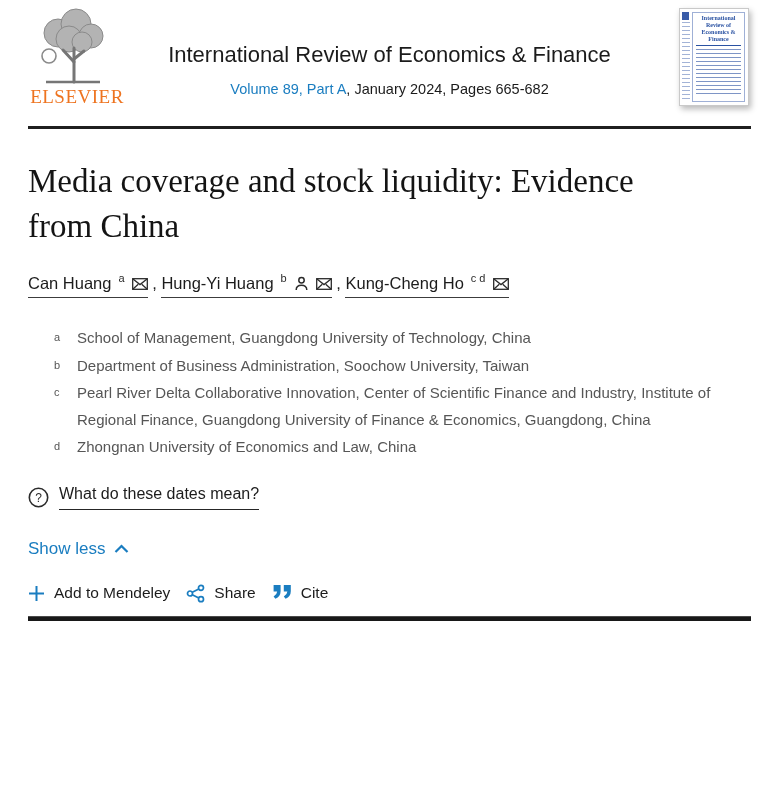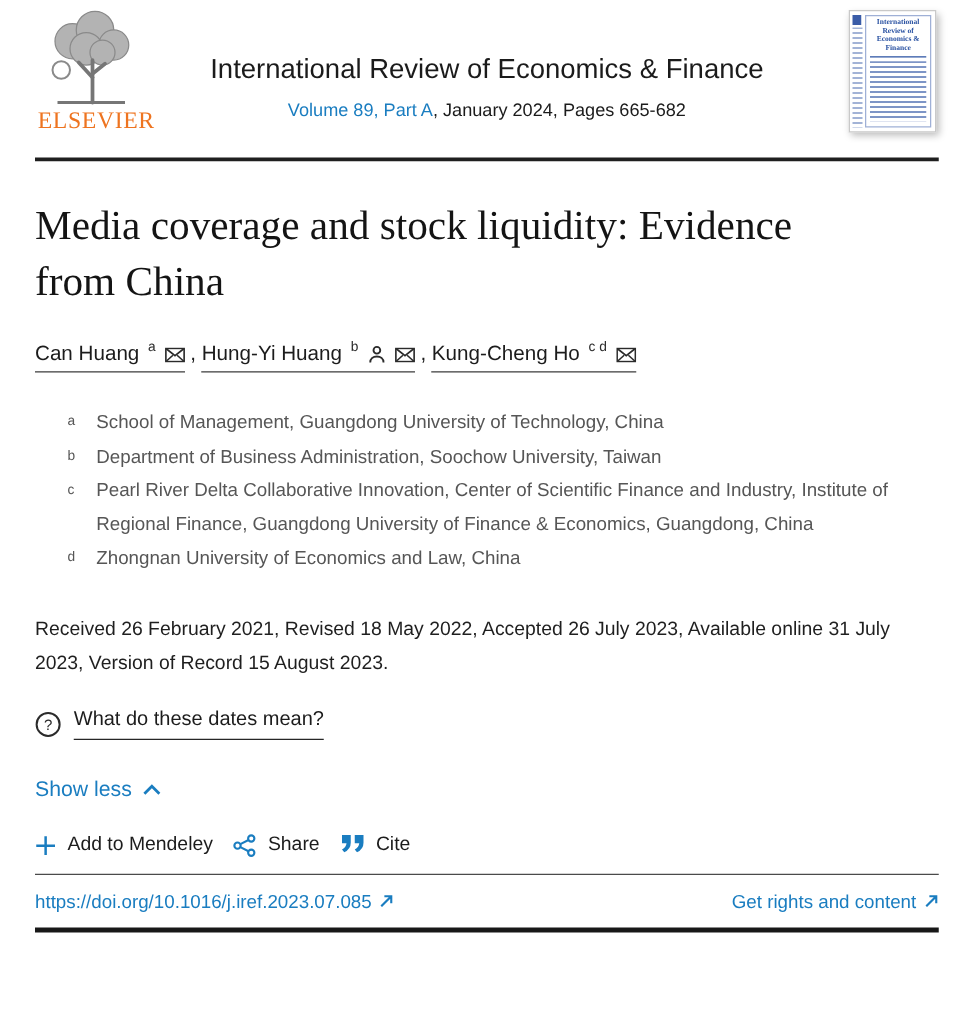--- a/index.html
+++ b/index.html
@@ -190,21 +190,20 @@
       <div class="affil">
         <span class="sup">c</span>
         <span class="atext">Pearl River Delta Collaborative Innovation, Center of Scientific Finance and Industry, Institute of Regional Finance, Guangdong University of Finance &amp; Economics, Guangdong, China</span>
       </div>
       <div class="affil">
         <span class="sup">d</span>
         <span class="atext">Zhongnan University of Economics and Law, China</span>
       </div>
     </div>
 
-    <p class="dates">Received 26 February 2021, Revised 18 May 2022, Accepted 26 July 2023, Available online 31 July 2023, Version of Record 15 August 2023.</p>
 
     <div class="dates-help">
       <span>
         <svg width="21" height="21" viewBox="0 0 21 21">
           <circle cx="10.5" cy="10.5" r="9.2" fill="none" stroke="#2b2b2b" stroke-width="1.6"></circle>
           <text x="10.5" y="15" text-anchor="middle" font-size="12" font-family="Liberation Sans, sans-serif" fill="#2b2b2b">?</text>
         </svg>
       </span>
       <span class="dh-text">What do these dates mean?</span>
     </div>
@@ -247,34 +246,16 @@
             <path d="M8.6 0 v6.2 q0 5.2-5.2 7.6 L1.6 11.6 q3.4-2 3.6-5 H1.6 V0 z"></path>
             <path d="M18.8 0 v6.2 q0 5.2-5.2 7.6 l-1.8-2.2 q3.4-2 3.6-5 h-3.6 V0 z"></path>
           </svg>
         </span>
         <span>Cite</span>
       </span>
     </div>
 
     <div class="rule-thin"></div>
 
-    <div class="doi-row">
-      <a class="blue" style="color:#1a7dc0;">
-        <span>https://doi.org/10.1016/j.iref.2023.07.085</span>
-        <span>
-          <svg width="12" height="12" viewBox="0 0 12 12" fill="none" stroke="#1a7dc0" stroke-width="1.7">
-            <path d="M2 10 L10 2 M4.5 2 H10 V7.5"></path>
-          </svg>
-        </span>
-      </a>
-      <a class="blue" style="color:#1a7dc0;">
-        <span>Get rights and content</span>
-        <span>
-          <svg width="12" height="12" viewBox="0 0 12 12" fill="none" stroke="#1a7dc0" stroke-width="1.7">
-            <path d="M2 10 L10 2 M4.5 2 H10 V7.5"></path>
-          </svg>
-        </span>
-      </a>
-    </div>
 
     <div class="rule-bottom"></div>
   </main>
 </div>
 
 </body></html>

